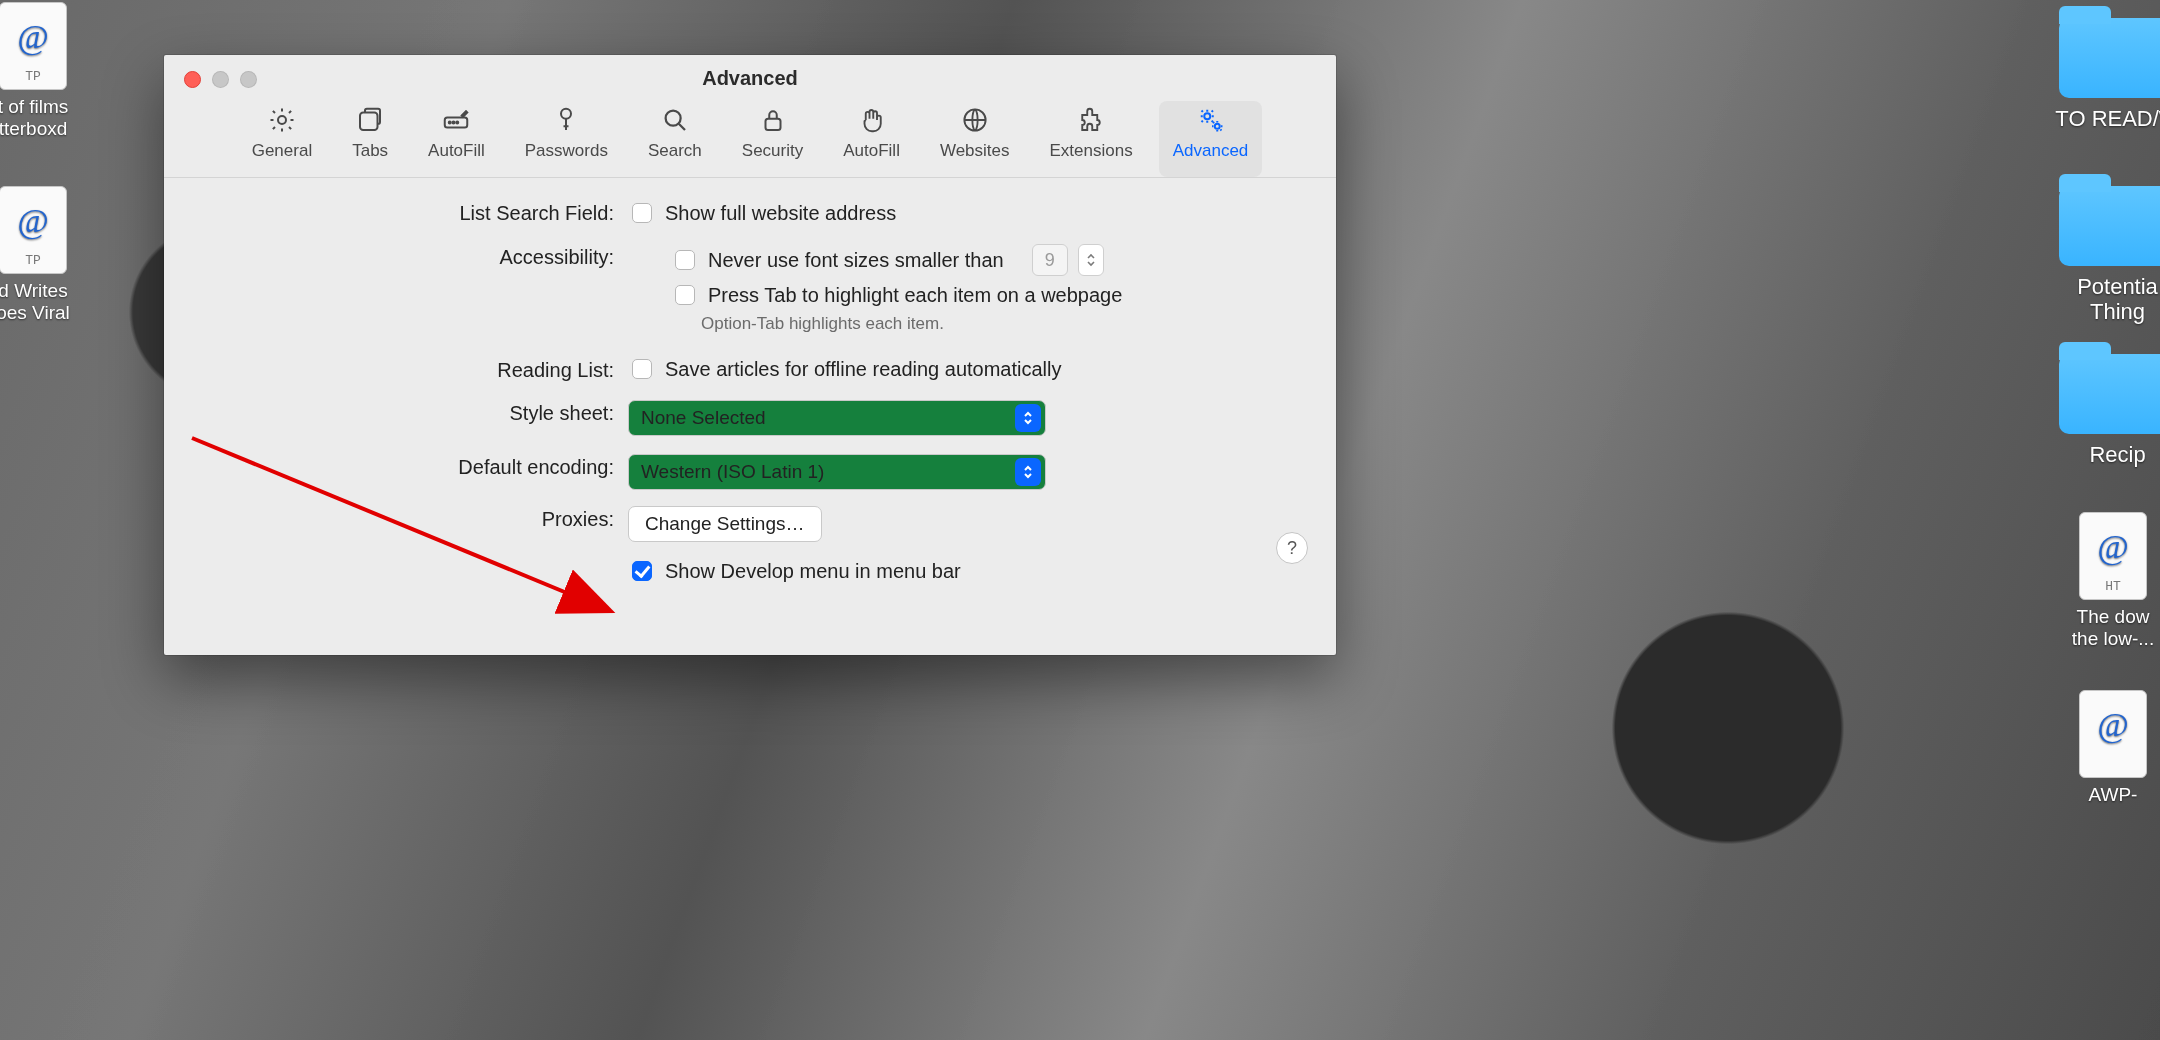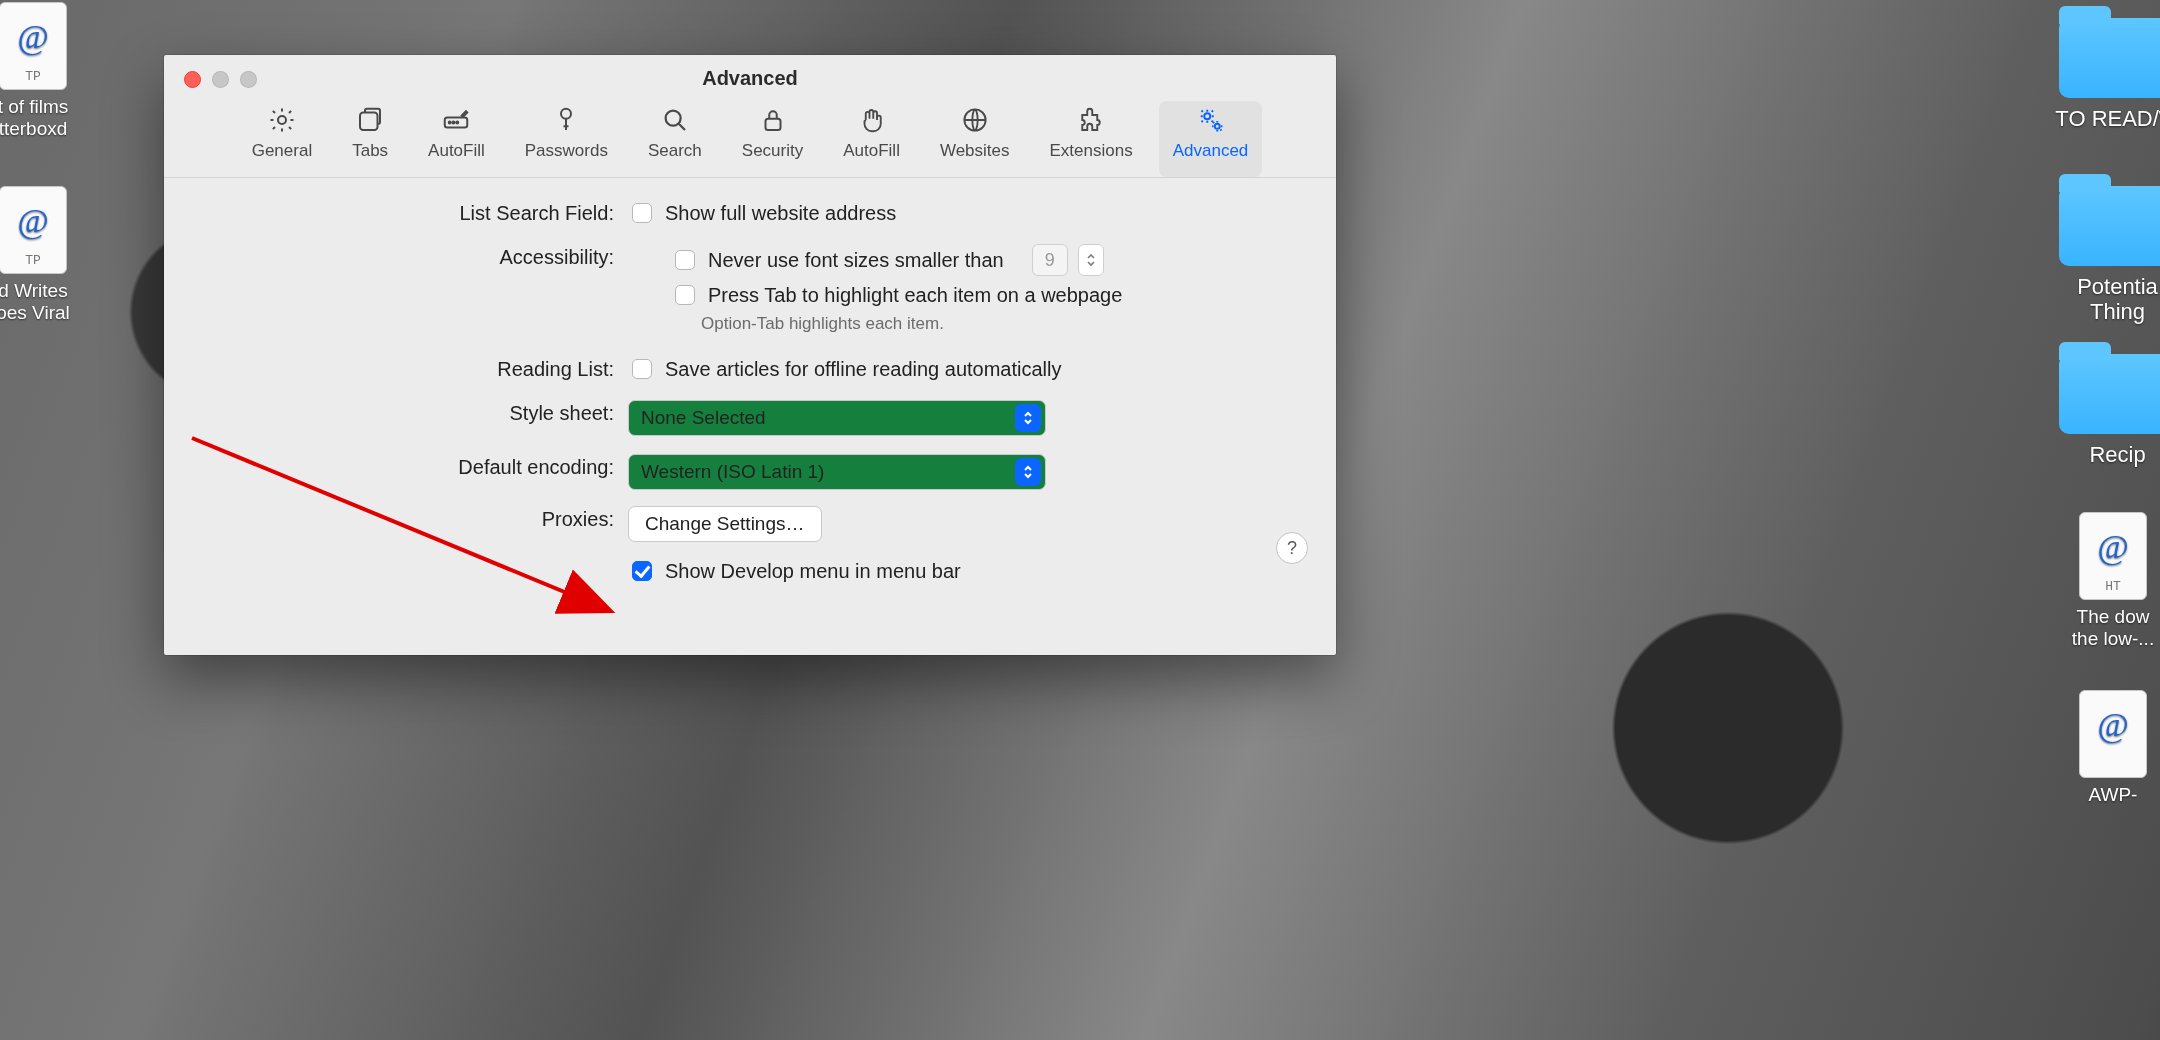--- a/index.html
+++ b/index.html
@@ -232,21 +232,21 @@
           </span>
         </div>
         <label class="ckrow">
           <input type="checkbox" class="ck" style="">
           <span>Press Tab to highlight each item on a webpage</span>
         </label>
         <div class="hint">Option-Tab highlights each item.</div>
       </div>
     </div>
 
-    <div class="row" style="margin-top:22px;">
+    <div class="row" style="margin-top:22px;align-items:center;">
       <div class="lbl">Reading List:</div>
       <div class="ctl">
         <label class="ckrow">
           <input type="checkbox" class="ck" style="">
           <span>Save articles for offline reading automatically</span>
         </label>
       </div>
     </div>
 
     <div class="row" style="margin-top:18px;">

